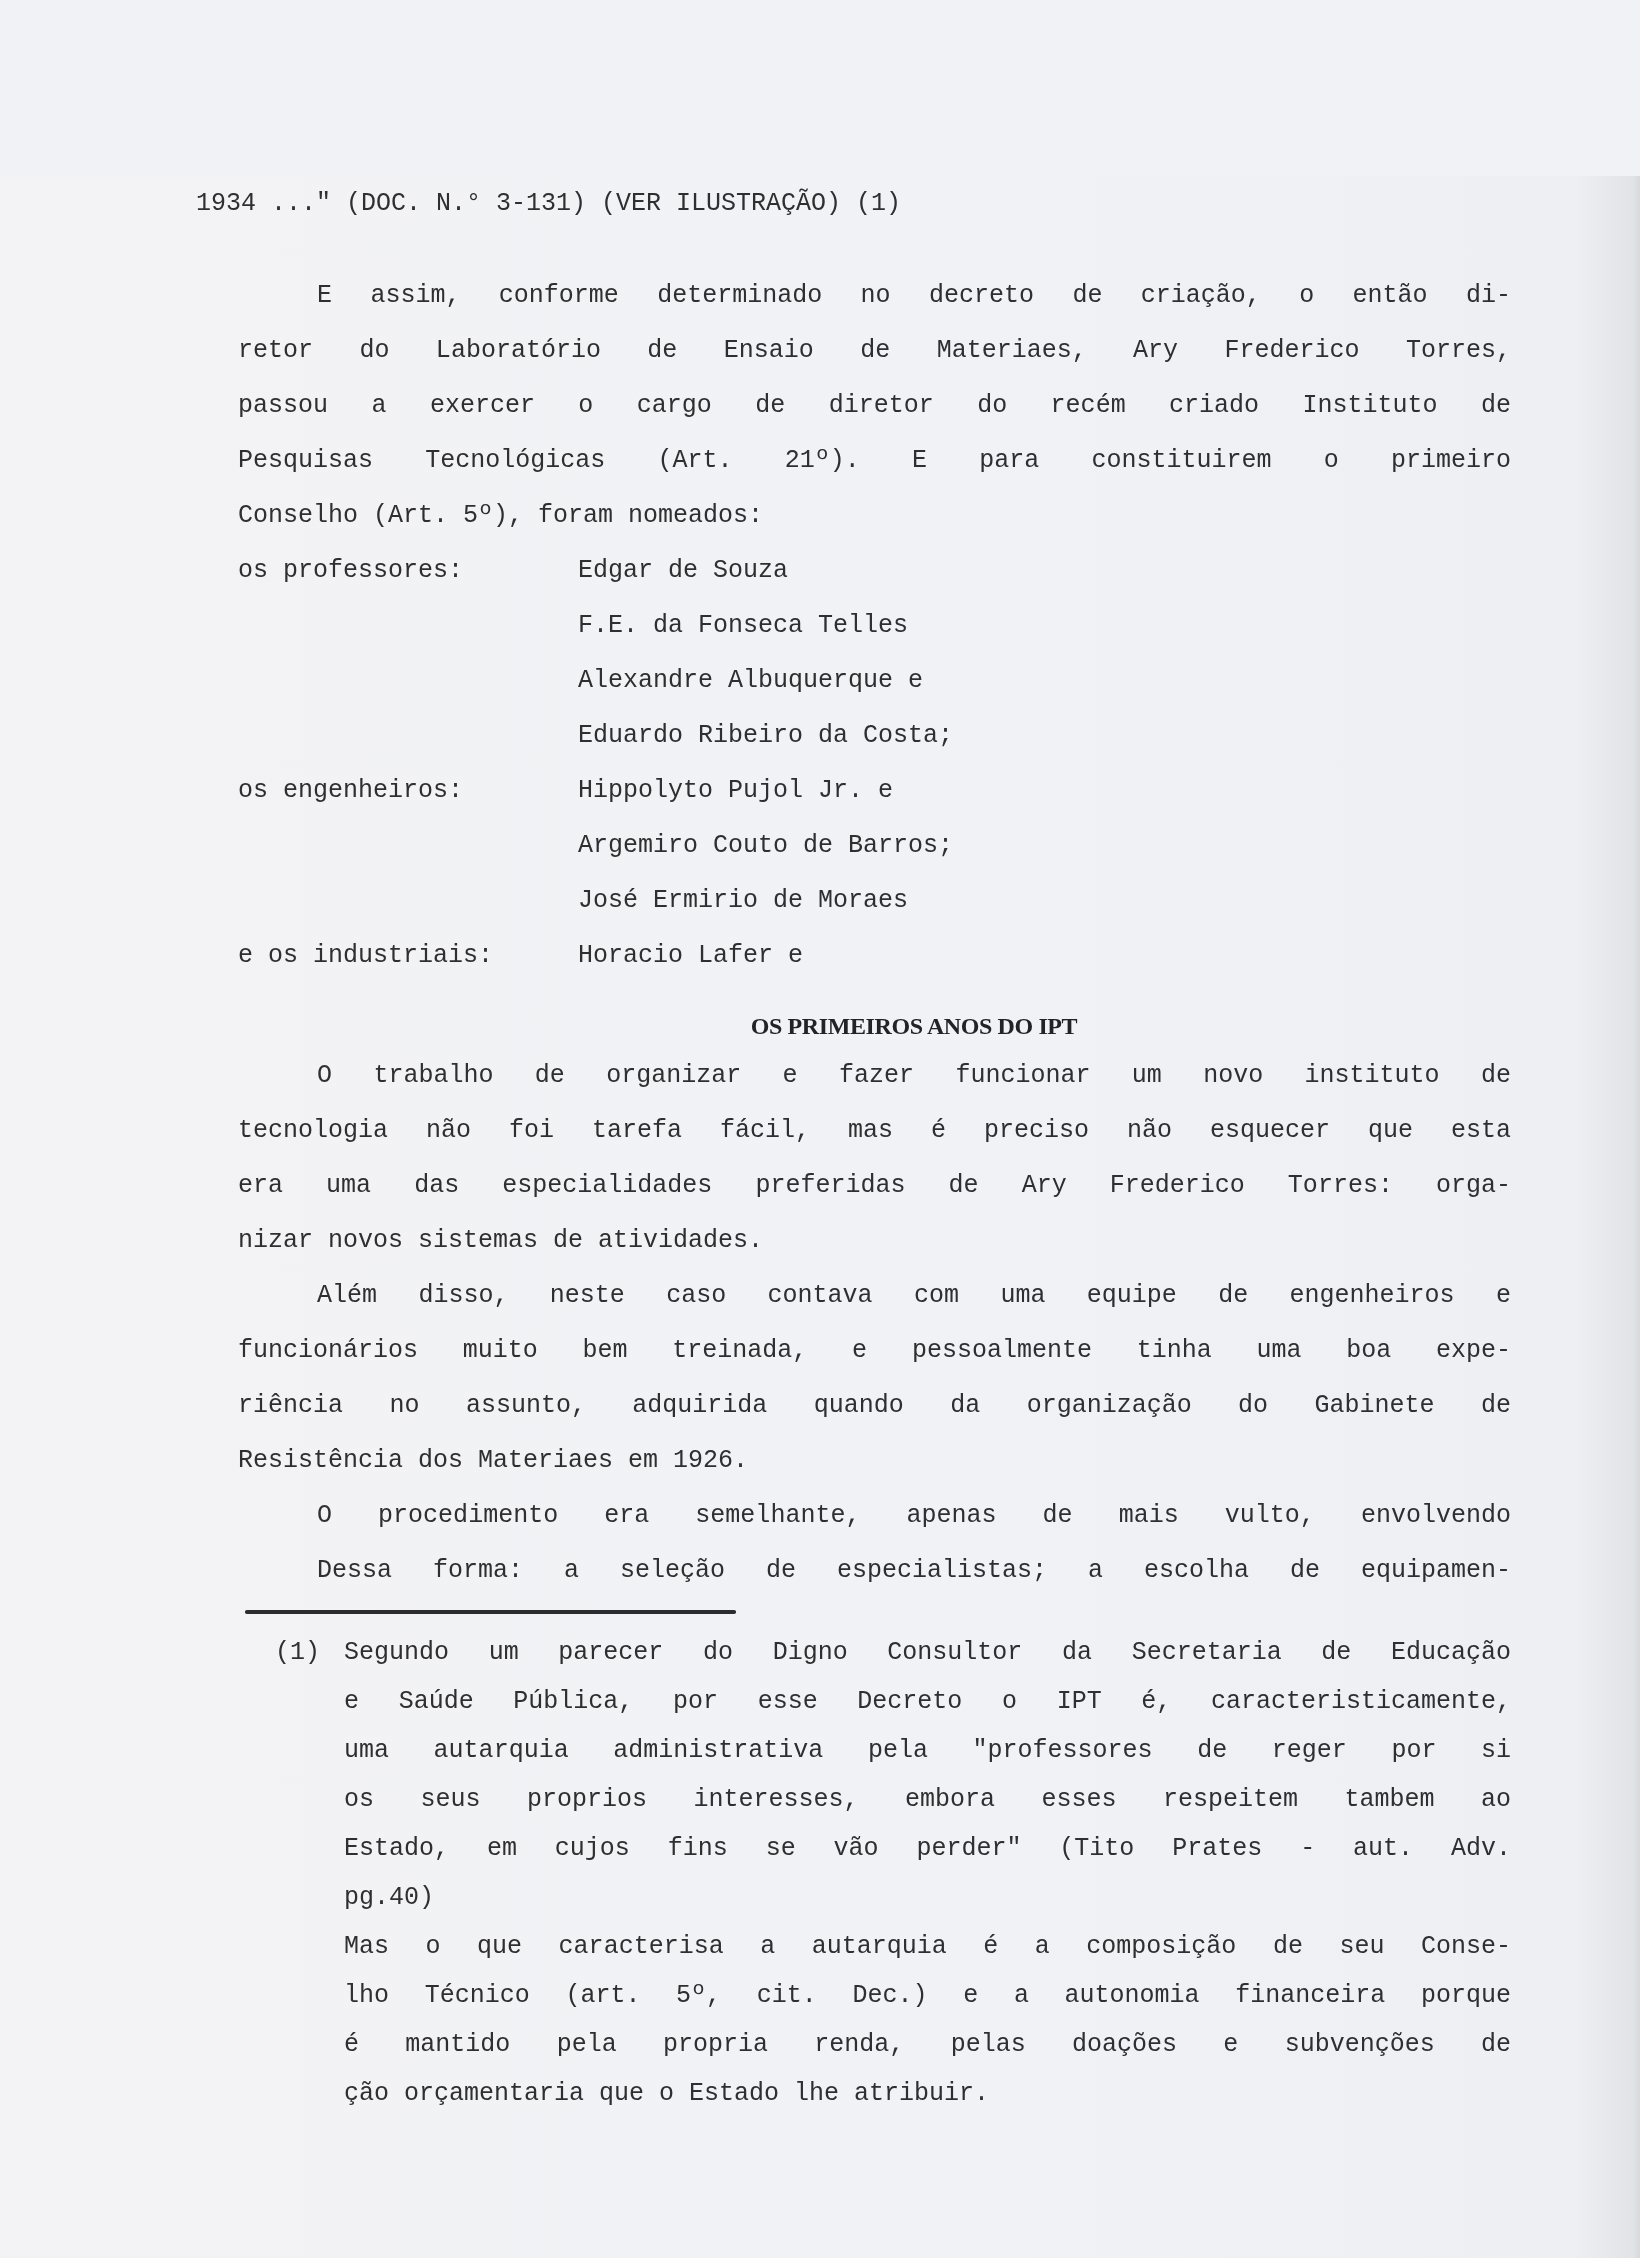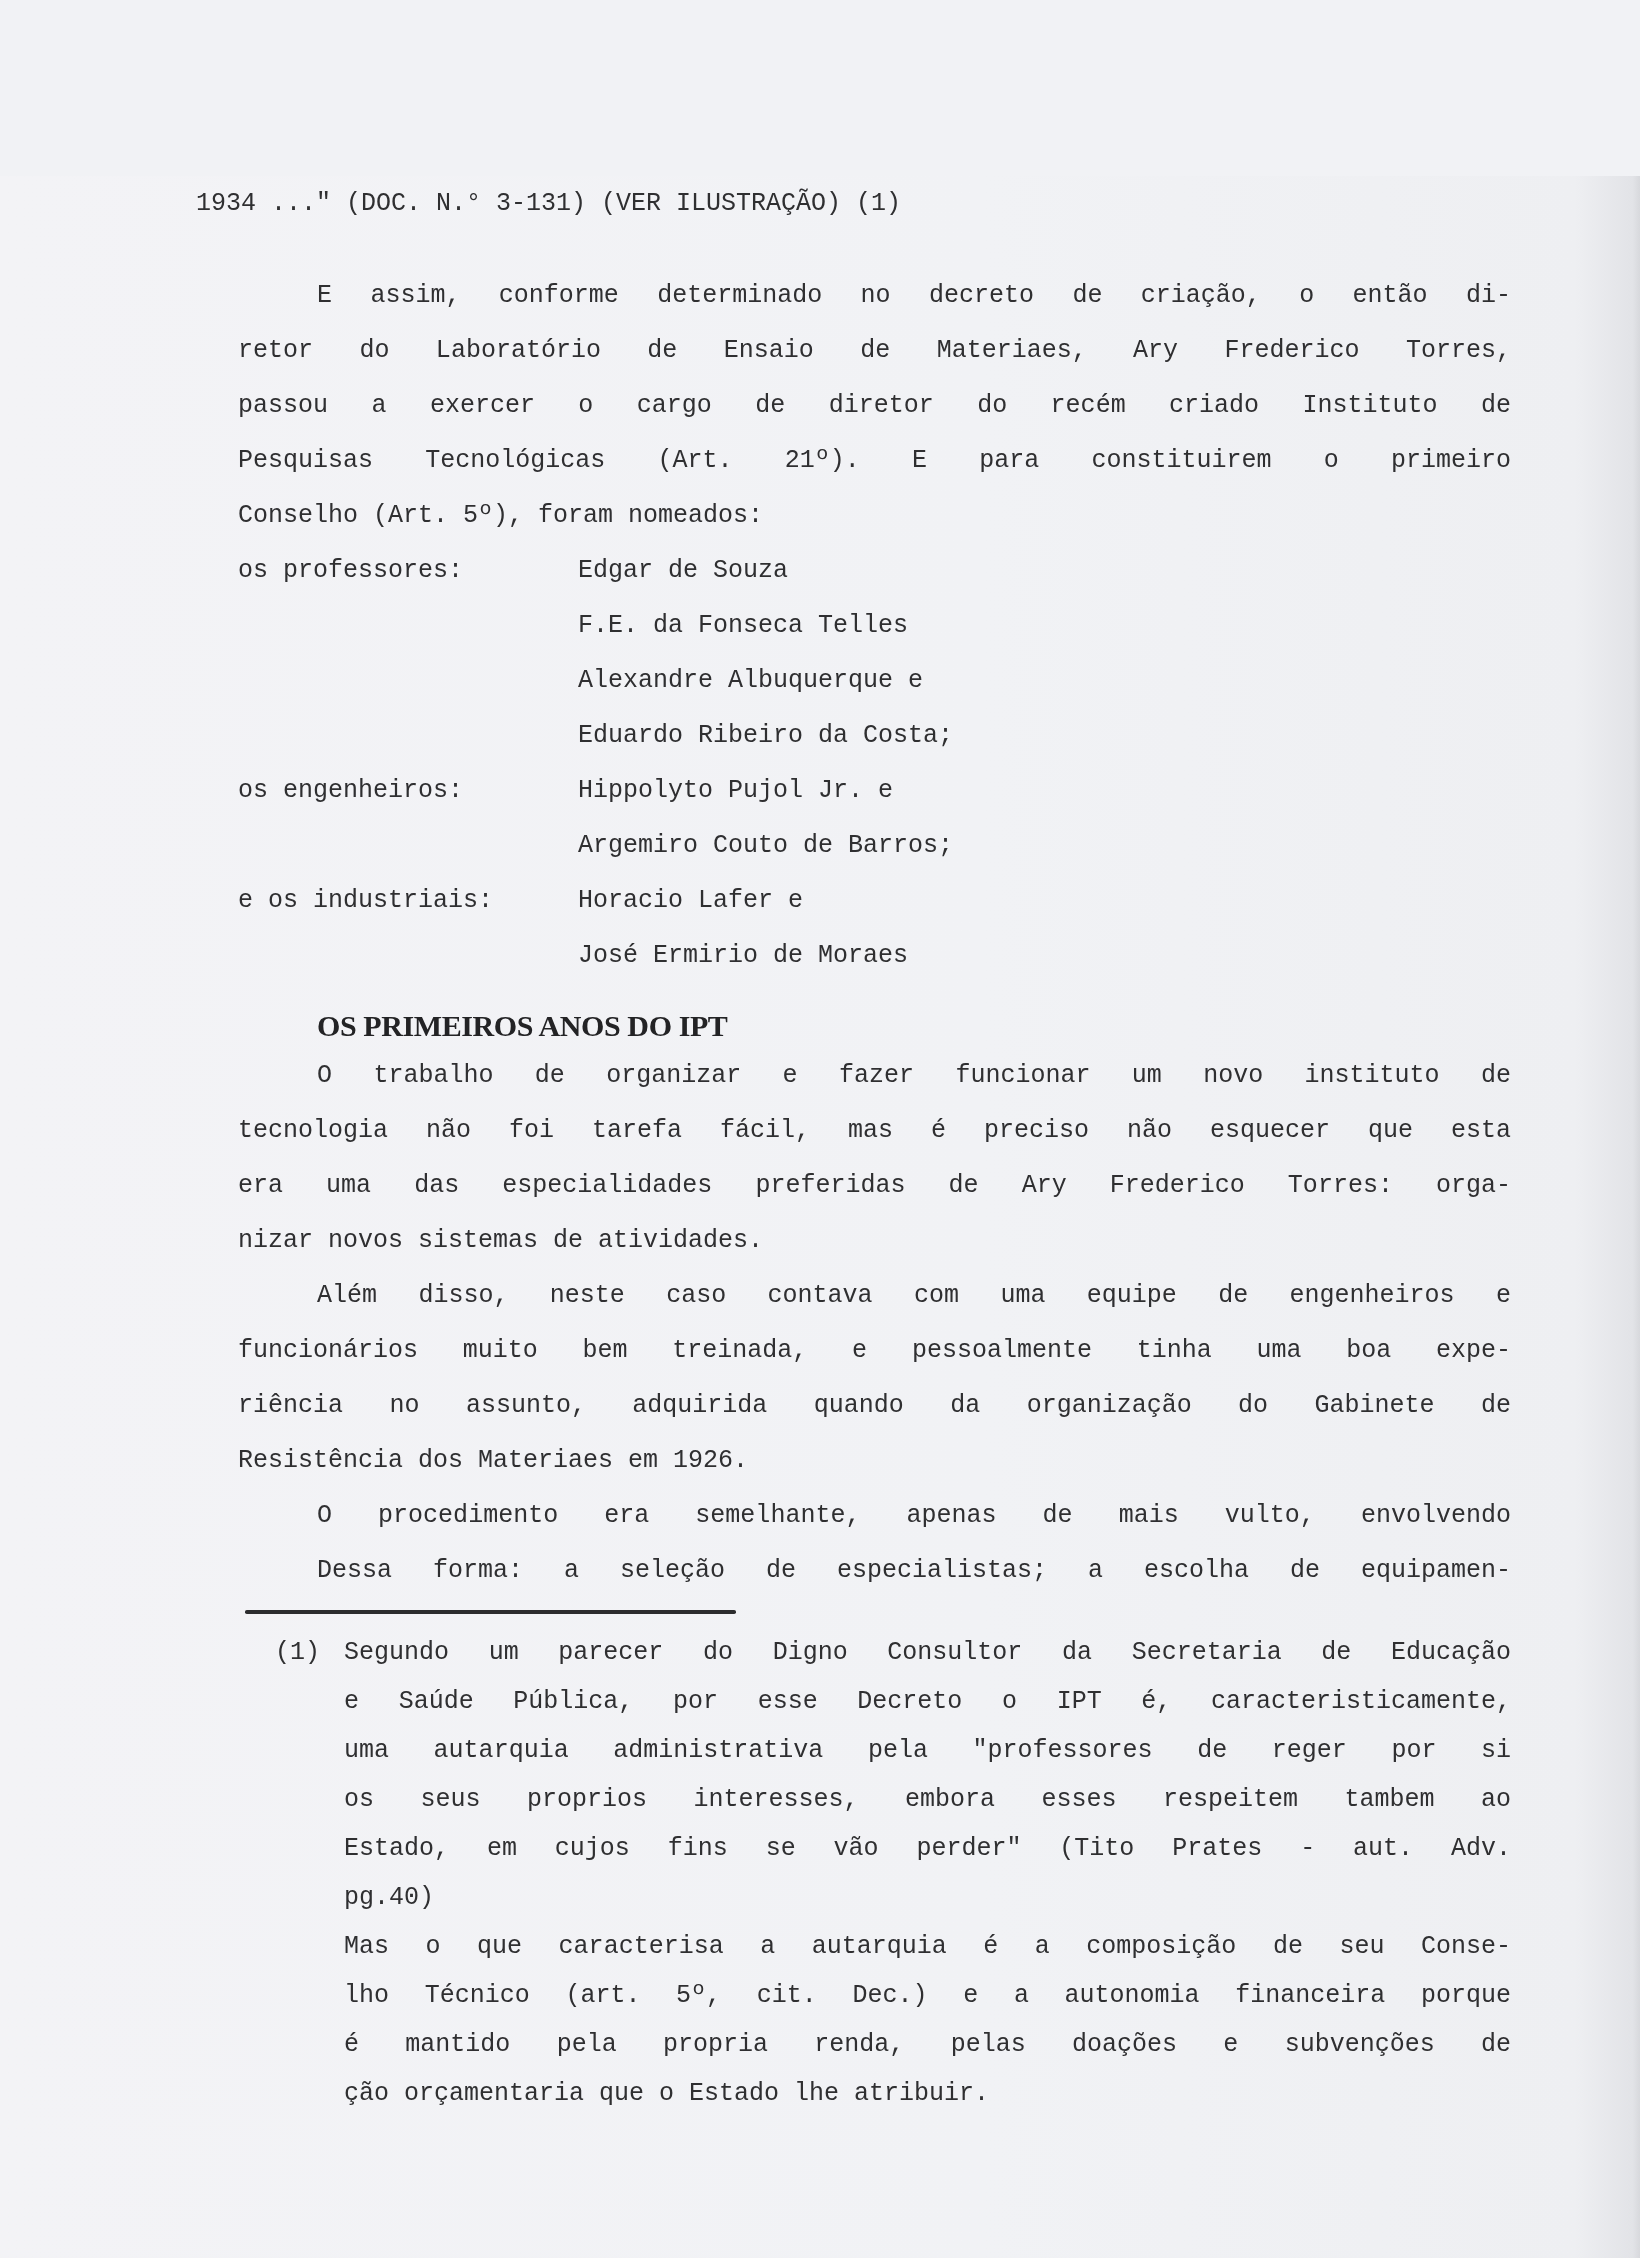--- a/index.html
+++ b/index.html
@@ -48,23 +48,24 @@
     line-height: 55px;
   }
   .council .lab { width: 340px; flex: none; }
   .council .nam { flex: 1; }
   .heading {
     margin: 21px 0 0 79px;
     height: 44px;
     line-height: 44px;
     font-family: "Liberation Serif", "DejaVu Serif", serif;
     font-weight: 700;
-    font-size: 30px;
+    font-size: 24px;
     letter-spacing: -0.4px;
     color: #232325;
+    text-align: center;
   }
   .fnrule {
     margin-top: 12.4px;
     margin-left: 7px;
     width: 491px;
     height: 3.5px;
     background: #2c2c2e;
     border-radius: 1.8px;
   }
   .footnote {
@@ -114,26 +115,26 @@
       </div>
       <div class="row">
         <span class="lab">os engenheiros:</span>
         <span class="nam">Hippolyto Pujol Jr. e</span>
       </div>
       <div class="row">
         <span class="lab"></span>
         <span class="nam">Argemiro Couto de Barros;</span>
       </div>
       <div class="row">
+        <span class="lab"></span>
+        <span class="nam">José Ermirio de Moraes</span>
+      </div>
+      <div class="row">
         <span class="lab">e os industriais:</span>
         <span class="nam">Horacio Lafer e</span>
-      </div>
-      <div class="row">
-        <span class="lab"></span>
-        <span class="nam">José Ermirio de Moraes</span>
       </div>
     </div>
 
   <div class="heading">OS PRIMEIROS ANOS DO IPT</div>
 
   <div class="para">
       <div class="line fill">O trabalho de organizar e fazer funcionar um novo instituto de</div>
       <div class="line fill">tecnologia não foi tarefa fácil, mas é preciso não esquecer que esta</div>
       <div class="line fill">era uma das especialidades preferidas de Ary Frederico Torres: orga-</div>
       <div class="line">nizar novos sistemas de atividades.</div>

